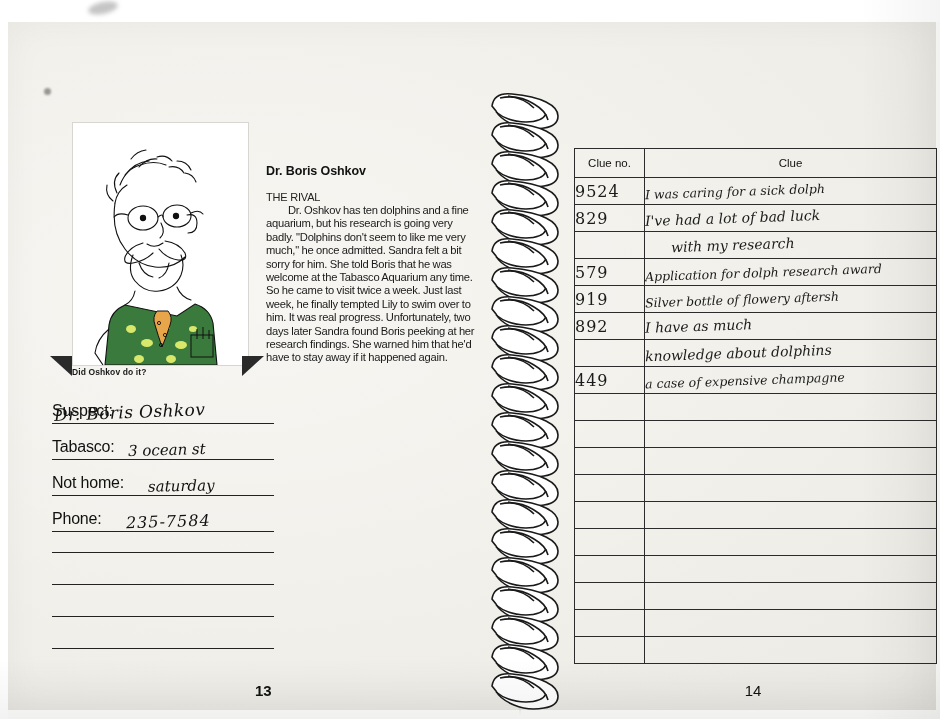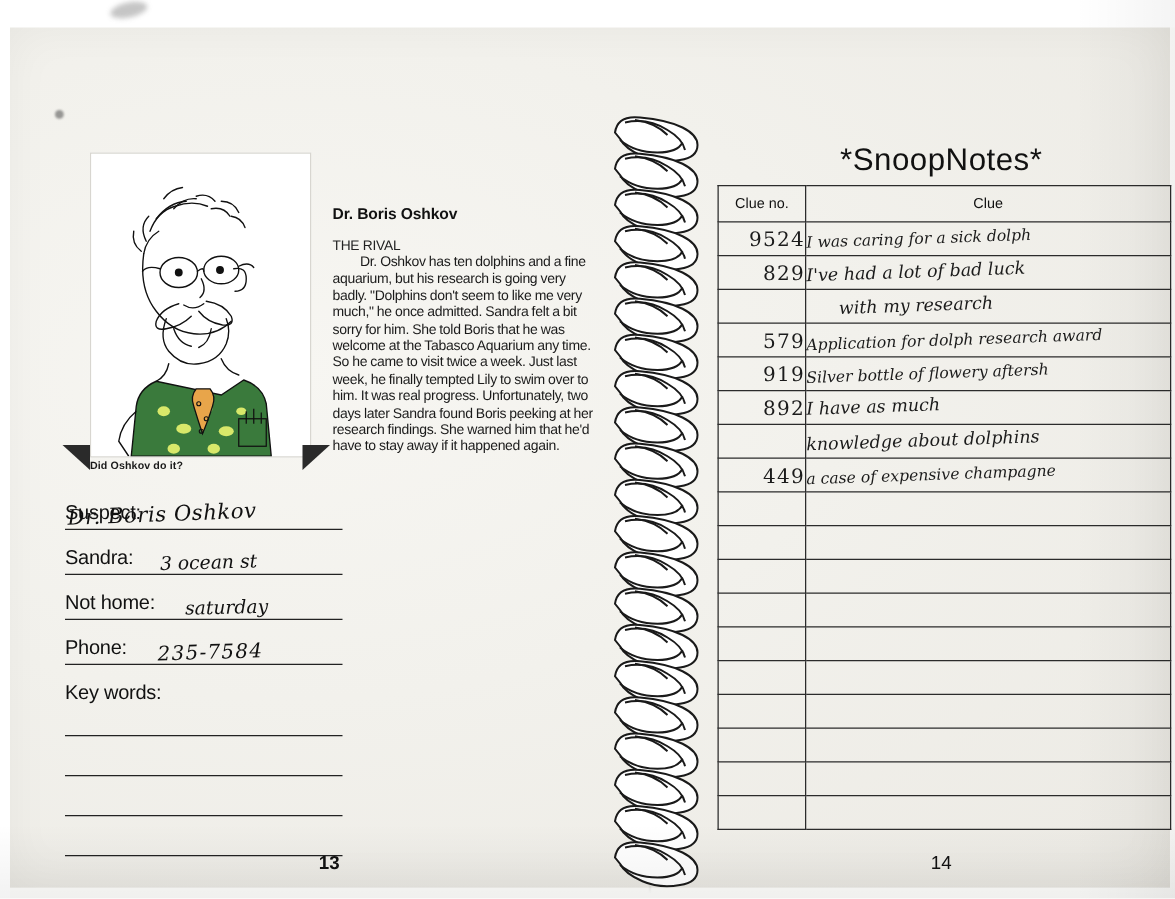--- a/index.html
+++ b/index.html
@@ -253,21 +253,21 @@
     font-weight: normal;
   }
   table.clues th {
     font-size: 11.5px;
     color: #111;
     height: 28px;
   }
   col.c1 { width: 70px; }
   col.c2 { width: 292px; }
   td.num {
-    text-align: right;
+    text-align: left;
     padding-left: 6px;
     font-family: "DejaVu Serif", serif;
     font-size: 16px;
     color: #1b1b1b;
     letter-spacing: 1px;
     vertical-align: middle;
   }
   td.txt {
     padding-left: 5px;
     font-family: "DejaVu Serif", serif;
@@ -388,37 +388,34 @@
       <div class="article-body">Dr. Oshkov has ten dolphins and a fine aquarium, but his research is going very badly. "Dolphins don't seem to like me very much," he once admitted. Sandra felt a bit sorry for him. She told Boris that he was welcome at the Tabasco Aquarium any time. So he came to visit twice a week. Just last week, he finally tempted Lily to swim over to him. It was real progress. Unfortunately, two days later Sandra found Boris peeking at her research findings. She warned him that he'd have to stay away if it happened again.</div>
     </div>
 
     <div class="form">
       <div class="form-row">
         <span class="form-label">Suspect:</span>
         <span class="hand suspect">Dr. Boris Oshkov</span>
         <span class="form-rule"></span>
       </div>
       <div class="form-row">
-        <span class="form-label">Sandra:</span>
+        <span class="form-label">Tabasco:</span>
         <span class="hand address">3 ocean st</span>
         <span class="form-rule"></span>
       </div>
       <div class="form-row">
         <span class="form-label">Not home:</span>
         <span class="hand nothome">saturday</span>
         <span class="form-rule"></span>
       </div>
       <div class="form-row">
         <span class="form-label">Phone:</span>
         <span class="hand phone">235-7584</span>
         <span class="form-rule"></span>
       </div>
-      <div class="form-row">
-        <span class="form-label">Key words:</span>
-      </div>
       <div style="position:relative;height:132px;">
         <span class="blank-rule" style="top:18px;"></span>
         <span class="blank-rule" style="top:50px;"></span>
         <span class="blank-rule" style="top:82px;"></span>
         <span class="blank-rule" style="top:114px;"></span>
       </div>
     </div>
 
     <div class="page-num-left">13</div>
   </div>
@@ -552,21 +549,20 @@
           <path d="M6 14 q2 -14 20 -12 q22 2 34 8 q12 6 12 14 q0 10 -14 12 q-16 3 -30 -3 q-14 -6 -18 -14 z" fill="#ffffff"></path>
           <path d="M14 6 q18 -4 34 6 q12 7 14 16"></path>
           <path d="M10 20 q12 10 30 10 q16 0 20 -8"></path>
           <path d="M22 4 q16 2 26 12"></path>
         </g>
       </g>
     </svg>
   </div>
 
   <div class="right-page">
-    <div class="snoop-title">*SnoopNotes*</div>
 
     <div class="table-wrap">
       <table class="clues">
         <colgroup>
             <col class="c1">
             <col class="c2">
           </colgroup>
         <thead>
           <tr>
             <th>Clue no.</th>

